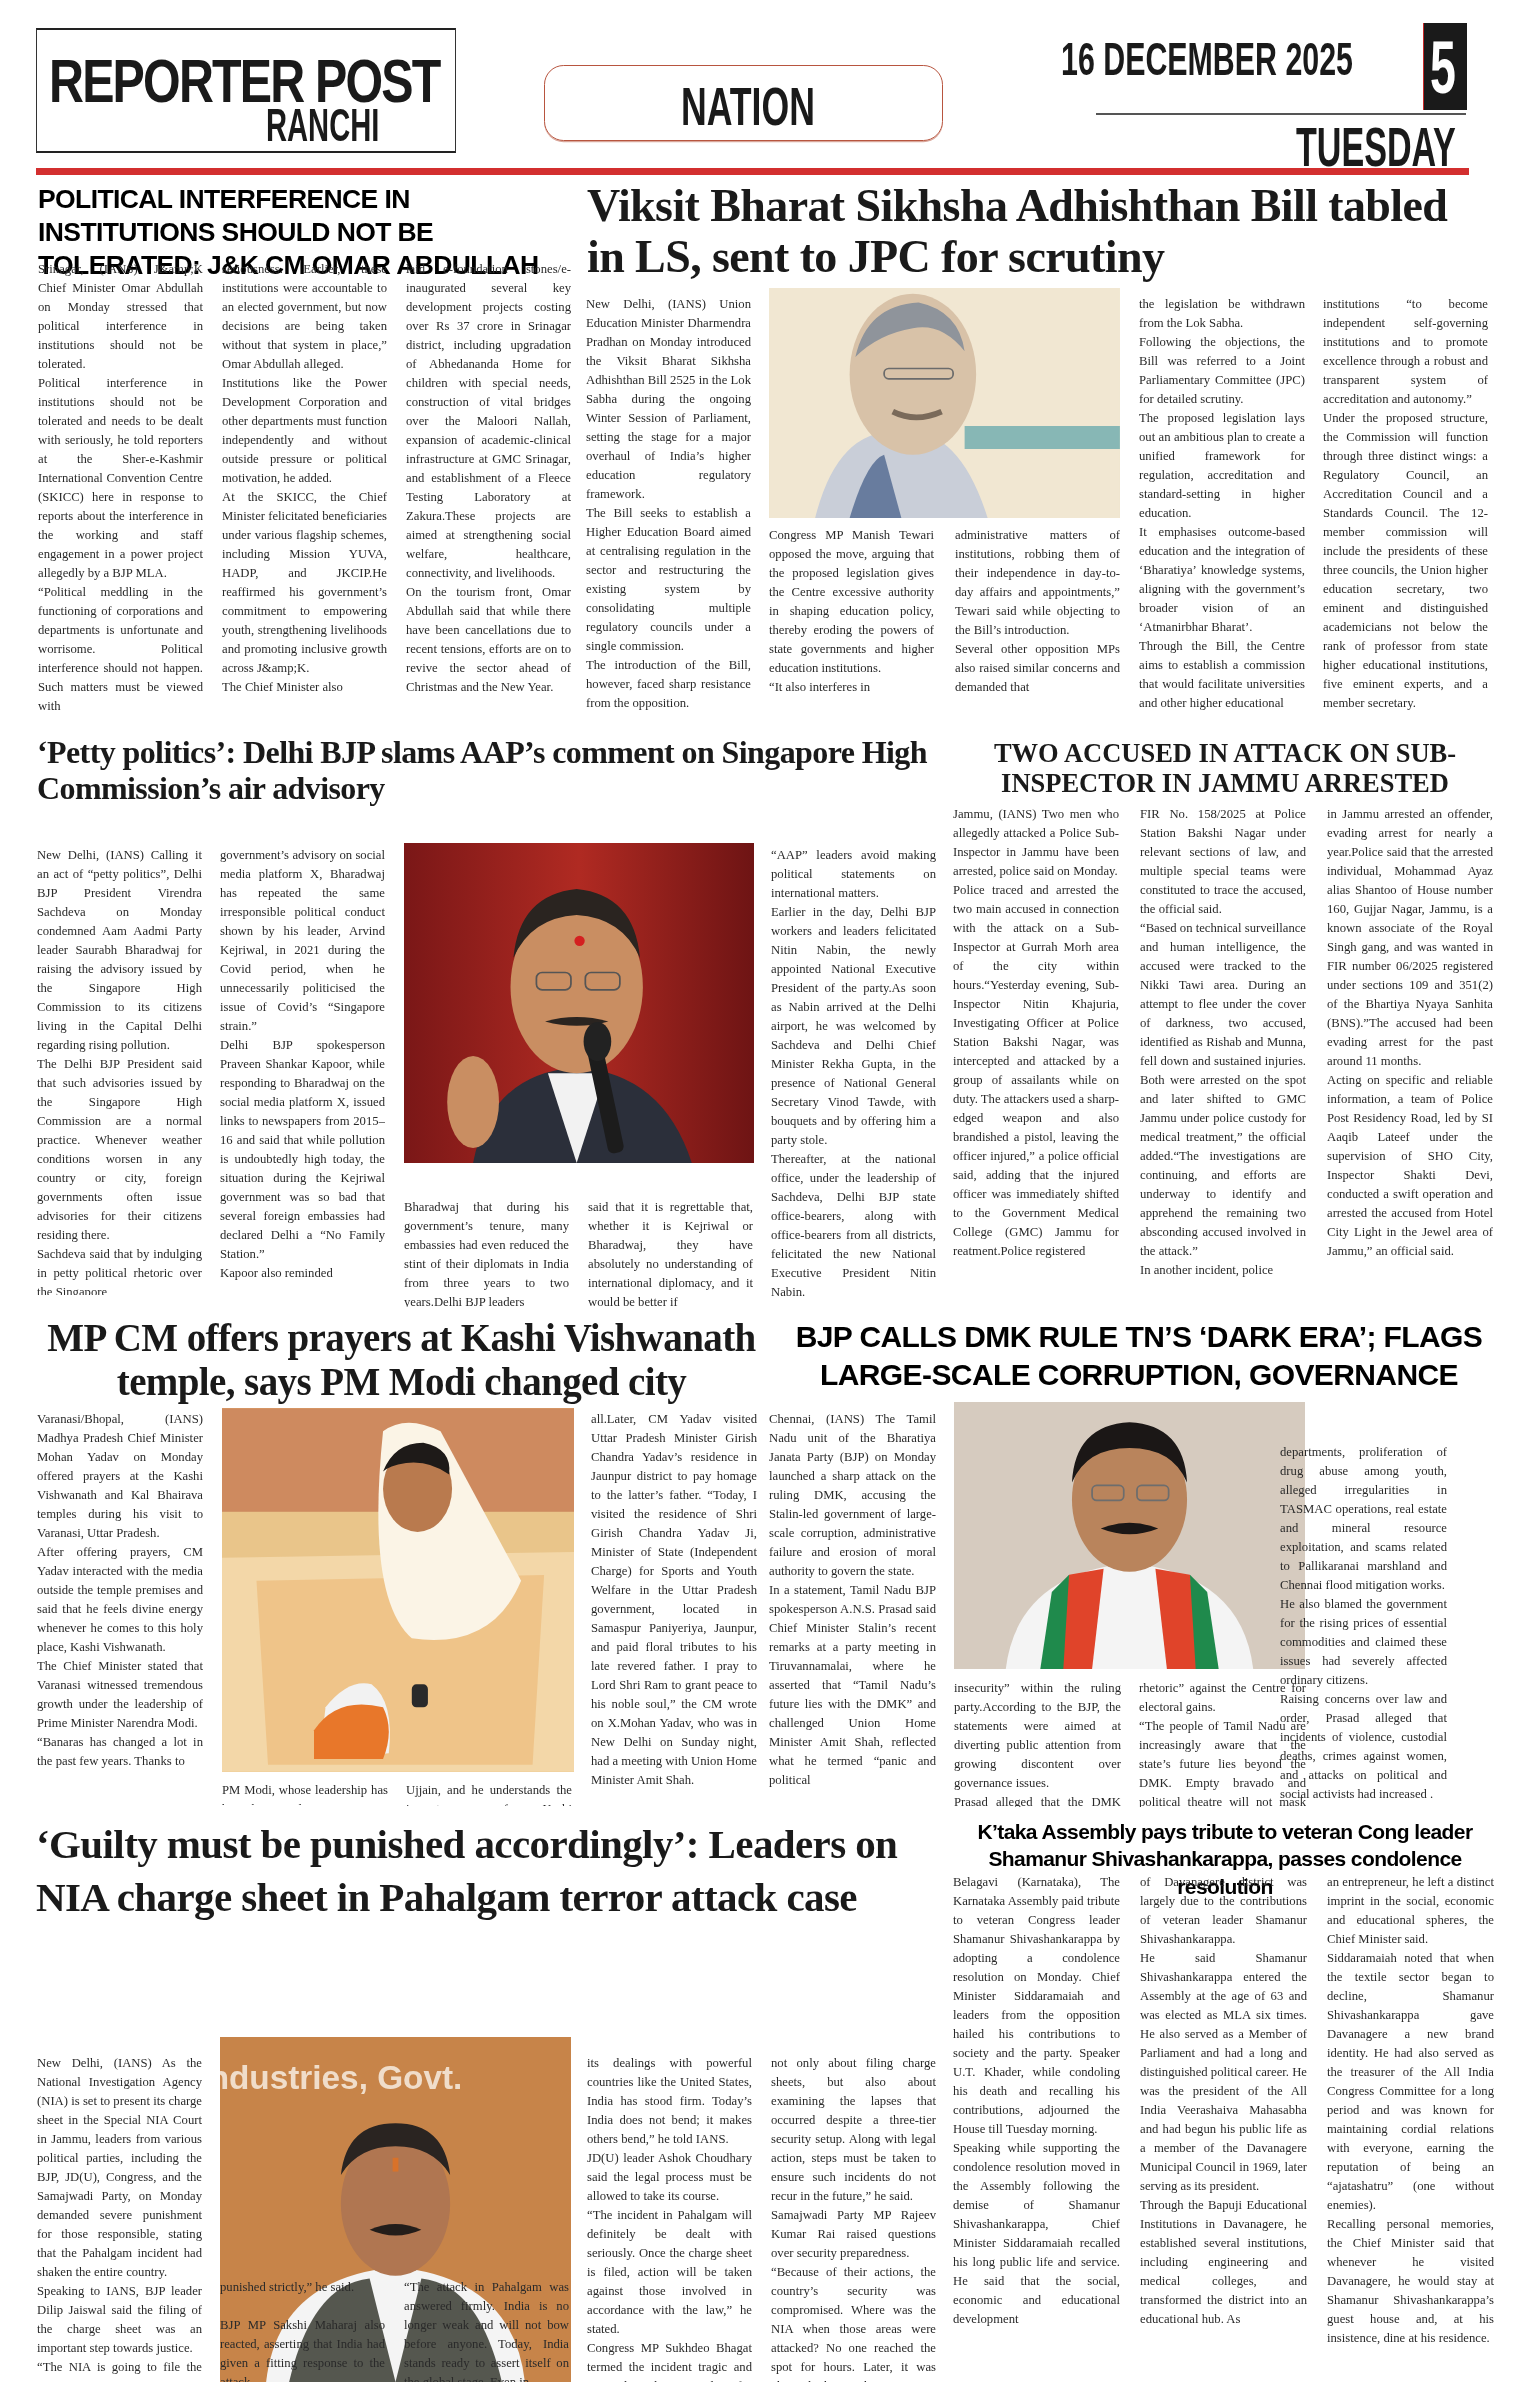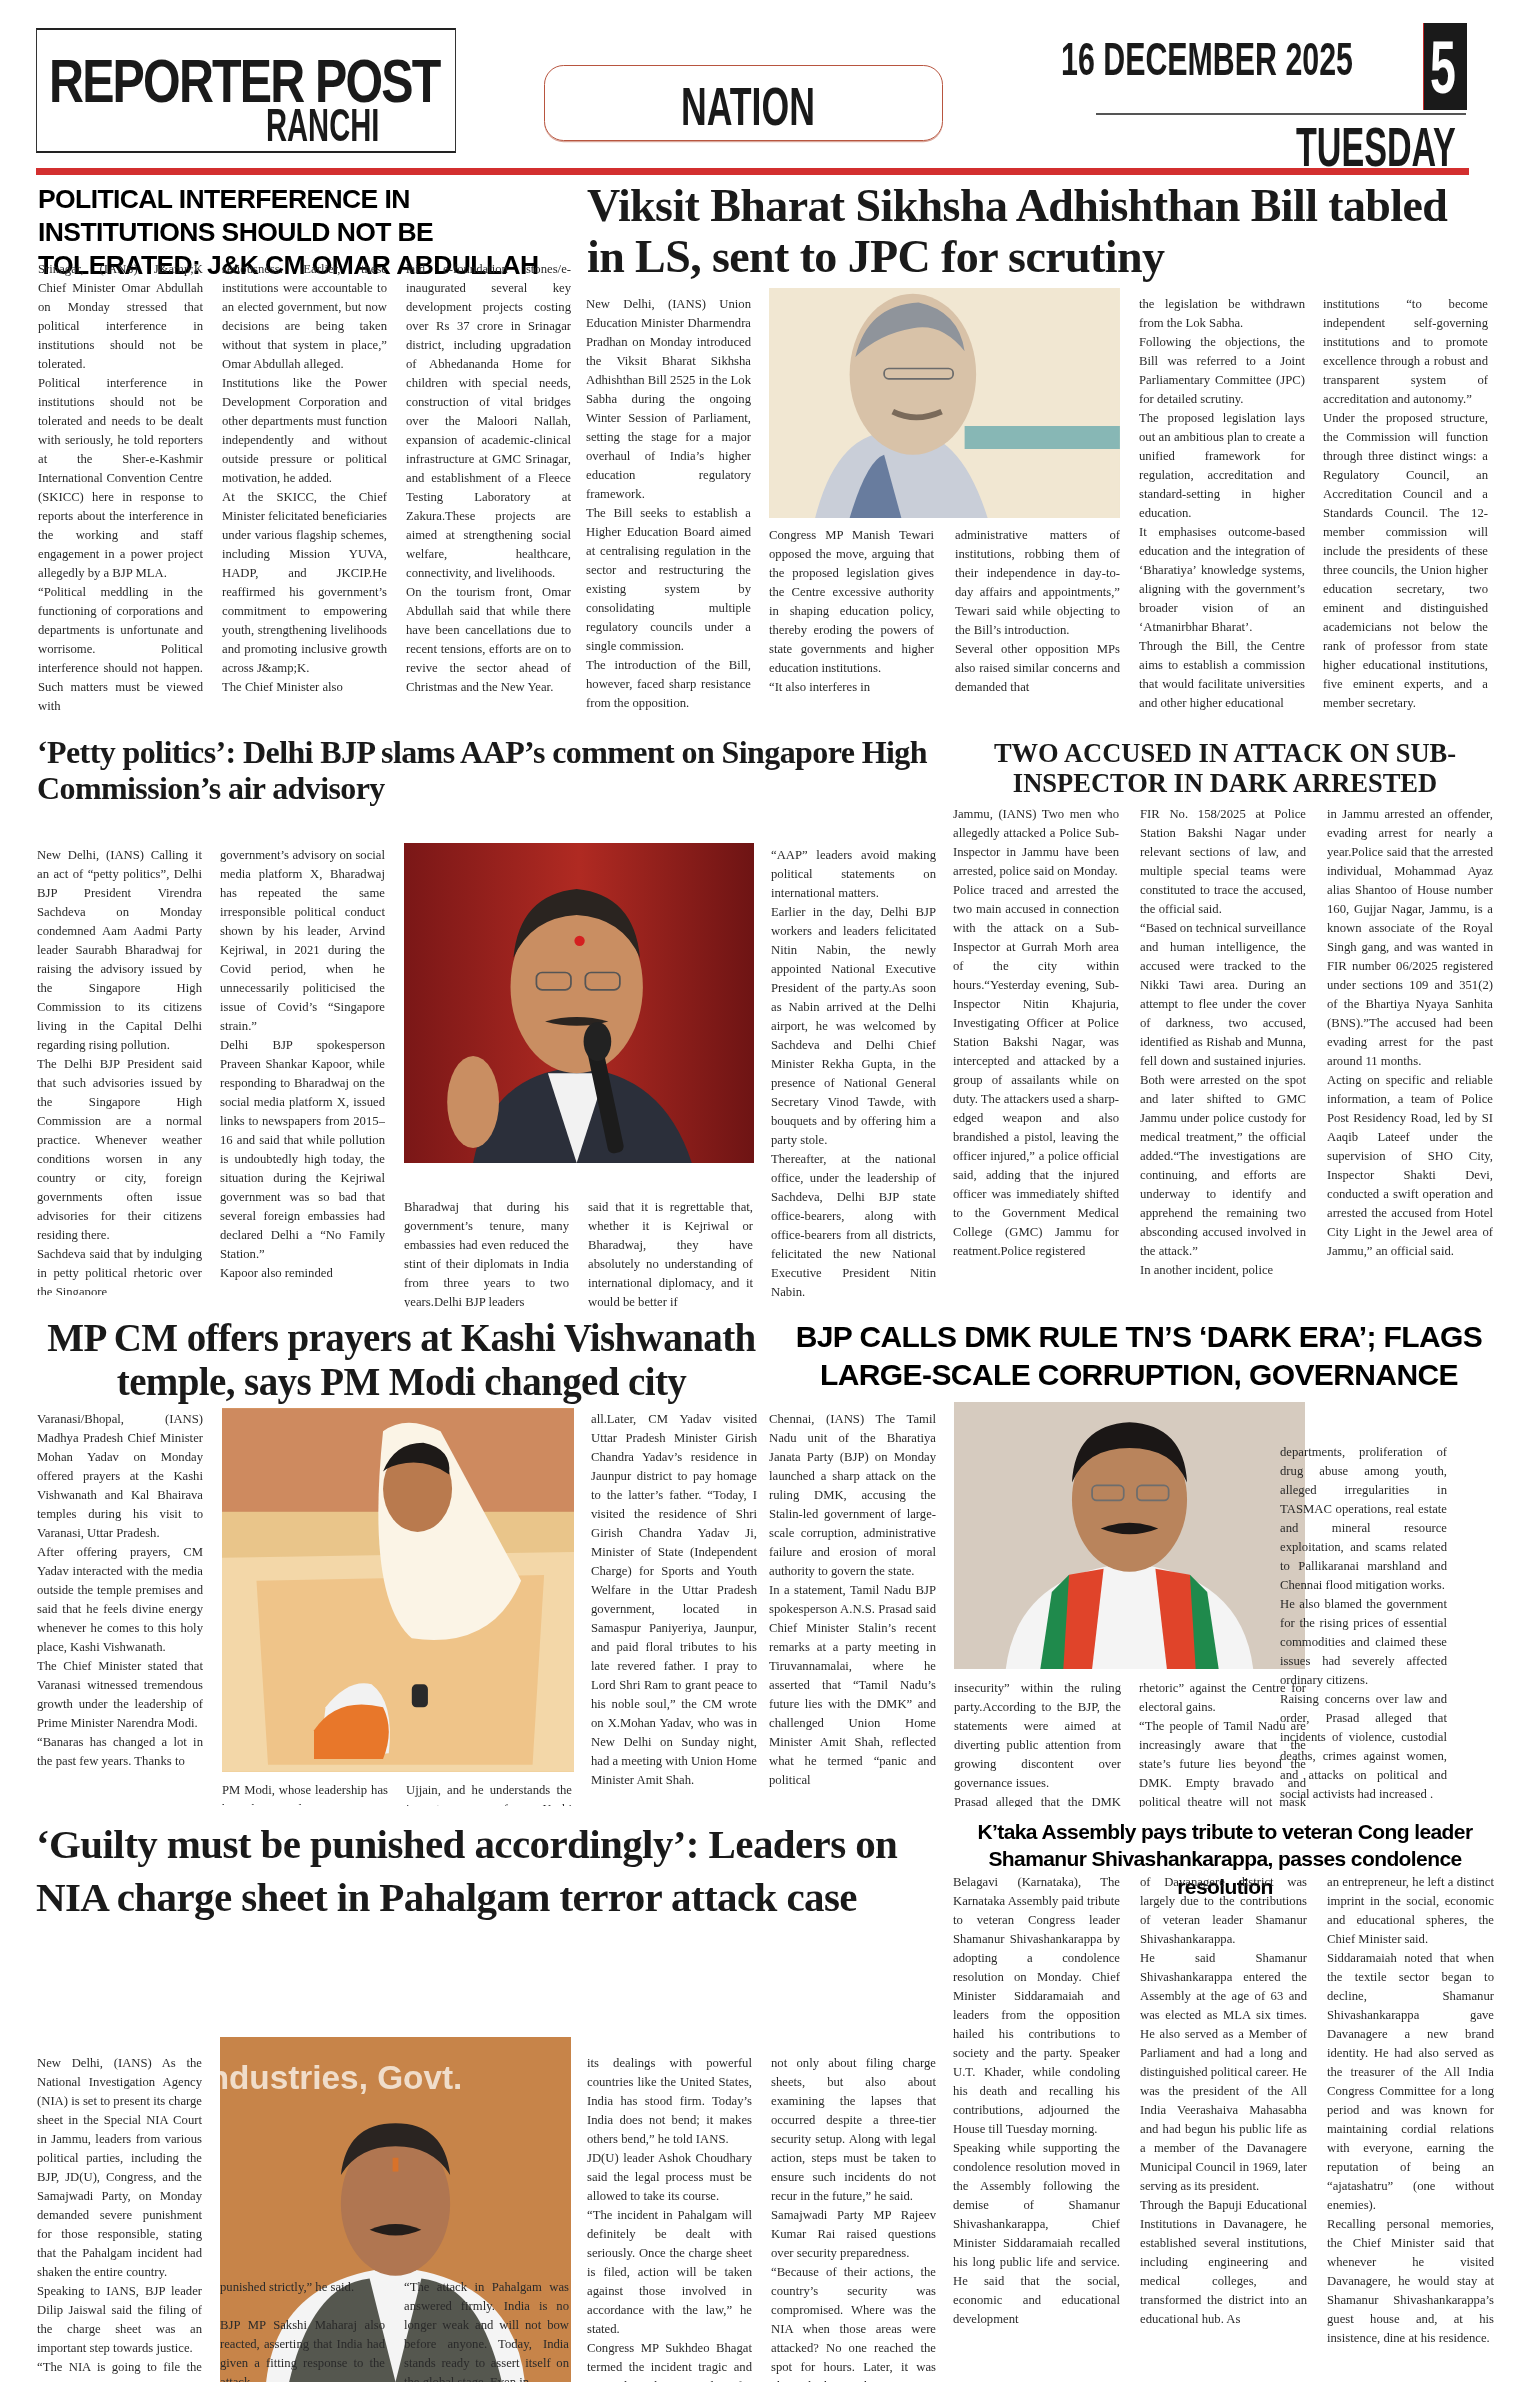--- a/index.html
+++ b/index.html
@@ -107,21 +107,21 @@
     <ellipse cx="336" cy="345" rx="24" ry="34" fill="#222"></ellipse>
     <ellipse cx="120" cy="450" rx="45" ry="80" fill="#c98e62"></ellipse>
   </svg>
 </div>
 <div class="abs col" style="left:404px;top:1198px;width:165px;height:109px;white-space:pre-line;">Bharadwaj that during his government’s tenure, many embassies had even reduced the stint of their diplomats in India from three years to two years.Delhi BJP leaders</div>
 <div class="abs col" style="left:588px;top:1198px;width:165px;height:109px;white-space:pre-line;">said that it is regrettable that, whether it is Kejriwal or Bharadwaj, they have absolutely no understanding of international diplomacy, and it would be better if</div>
 <div class="abs col" style="left:771px;top:846px;width:165px;height:460px;white-space:pre-line;">“AAP” leaders avoid making political statements on international matters.
 Earlier in the day, Delhi BJP workers and leaders felicitated Nitin Nabin, the newly appointed National Executive President of the party.As soon as Nabin arrived at the Delhi airport, he was welcomed by Sachdeva and Delhi Chief Minister Rekha Gupta, in the presence of National General Secretary Vinod Tawde, with bouquets and by offering him a party stole.
 Thereafter, at the national office, under the leadership of Sachdeva, Delhi BJP state office-bearers, along with office-bearers from all districts, felicitated the new National Executive President Nitin Nabin.</div>
 
-<div class="abs hl-sans" style="left:949px;top:738px;width:552px;font-size:26.5px;text-align:center;line-height:1.15;">TWO ACCUSED IN ATTACK ON SUB-INSPECTOR IN DARK ARRESTED</div>
+<div class="abs hl-sans" style="left:949px;top:738px;width:552px;font-size:26.5px;text-align:center;line-height:1.15;">TWO ACCUSED IN ATTACK ON SUB-INSPECTOR IN JAMMU ARRESTED</div>
 <div class="abs col" style="left:953px;top:805px;width:166px;height:495px;white-space:pre-line;">Jammu, (IANS) Two men who allegedly attacked a Police Sub-Inspector in Jammu have been arrested, police said on Monday.
 Police traced and arrested the two main accused in connection with the attack on a Sub-Inspector at Gurrah Morh area of the city within hours.“Yesterday evening, Sub-Inspector Nitin Khajuria, Investigating Officer at Police Station Bakshi Nagar, was intercepted and attacked by a group of assailants while on duty. The attackers used a sharp-edged weapon and also brandished a pistol, leaving the officer injured,” a police official said, adding that the injured officer was immediately shifted to the Government Medical College (GMC) Jammu for reatment.Police registered</div>
 <div class="abs col" style="left:1140px;top:805px;width:166px;height:495px;white-space:pre-line;">FIR No. 158/2025 at Police Station Bakshi Nagar under relevant sections of law, and multiple special teams were constituted to trace the accused, the official said.
 “Based on technical surveillance and human intelligence, the accused were tracked to the Nikki Tawi area. During an attempt to flee under the cover of darkness, two accused, identified as Rishab and Munna, fell down and sustained injuries. Both were arrested on the spot and later shifted to GMC Jammu under police custody for medical treatment,” the official added.“The investigations are continuing, and efforts are underway to identify and apprehend the remaining two absconding accused involved in the attack.”
 In another incident, police</div>
 <div class="abs col" style="left:1327px;top:805px;width:166px;height:495px;white-space:pre-line;">in Jammu arrested an offender, evading arrest for nearly a year.Police said that the arrested individual, Mohammad Ayaz alias Shantoo of House number 160, Gujjar Nagar, Jammu, is a known associate of the Royal Singh gang, and was wanted in FIR number 06/2025 registered under sections 109 and 351(2) of the Bhartiya Nyaya Sanhita (BNS).”The accused had been evading arrest for the past around 11 months.
 Acting on specific and reliable information, a team of Police Post Residency Road, led by SI Aaqib Lateef under the supervision of SHO City, Inspector Shakti Devi, conducted a swift operation and arrested the accused from Hotel City Light in the Jewel area of Jammu,” an official said.</div>
 
 <div class="abs hl-serif" style="left:36px;top:1316px;width:731px;font-size:39px;text-align:center;letter-spacing:-0.6px;">MP CM offers prayers at Kashi Vishwanath temple, says PM Modi changed city</div>
 <div class="abs col" style="left:37px;top:1410px;width:166px;height:397px;white-space:pre-line;">Varanasi/Bhopal, (IANS) Madhya Pradesh Chief Minister Mohan Yadav on Monday offered prayers at the Kashi Vishwanath and Kal Bhairava temples during his visit to Varanasi, Uttar Pradesh.

